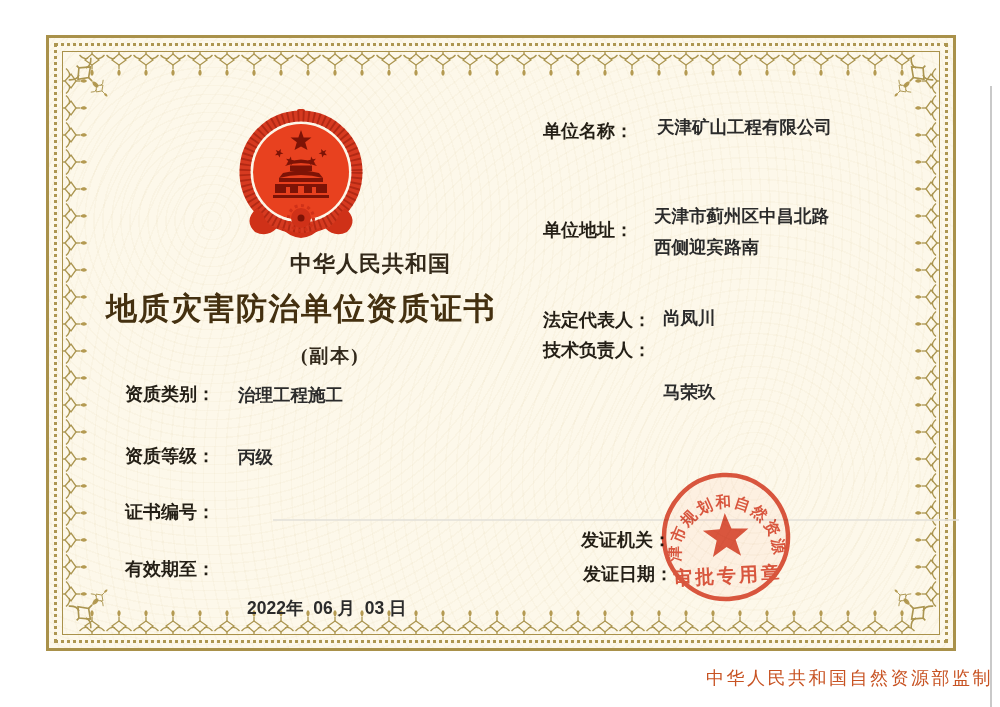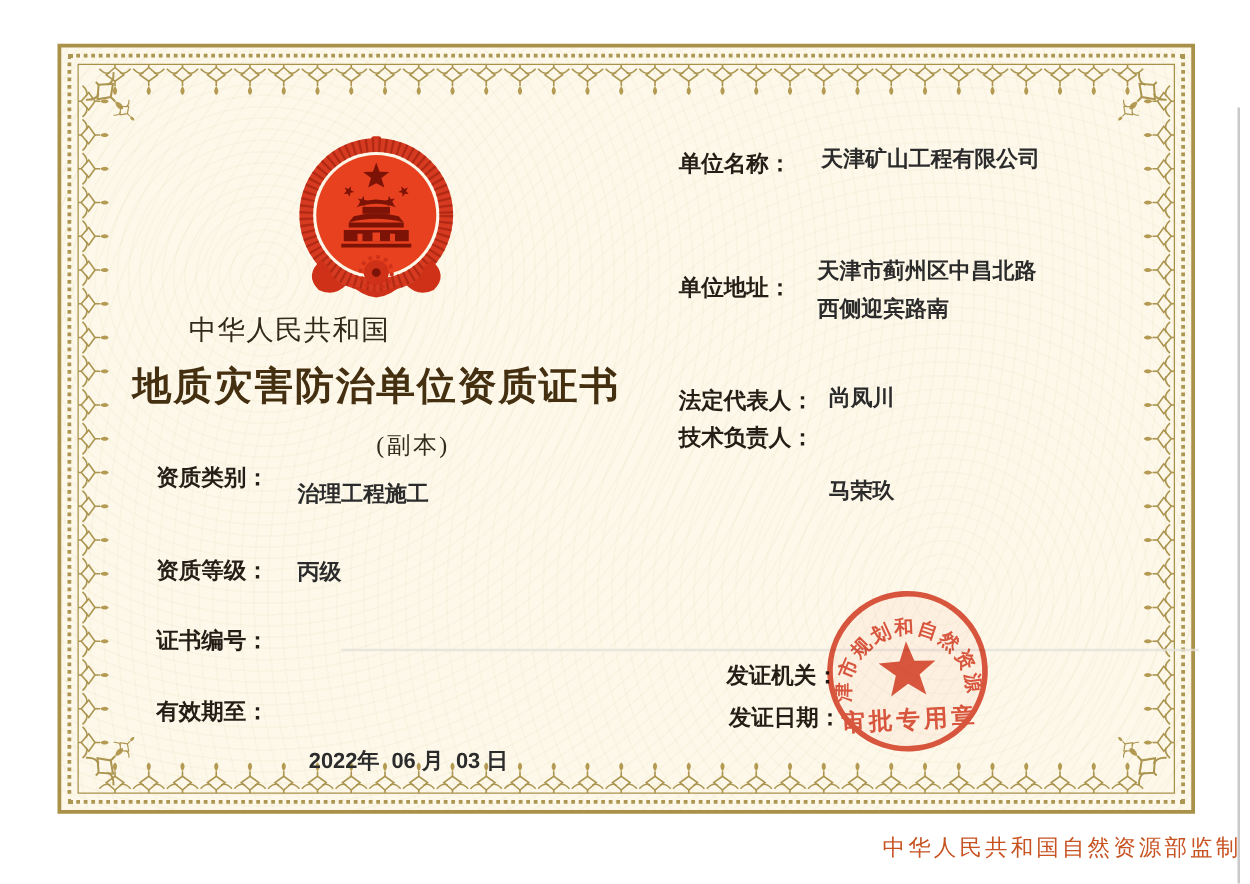--- a/index.html
+++ b/index.html
@@ -19,30 +19,30 @@
   }
   .frame-dots{position:absolute;inset:5px;border:3px dotted #ad9651;}
   .frame-inner{position:absolute;inset:13px;border:1.5px solid #a9914a;}
   .ornaments{position:absolute;left:13px;top:13px;}
   
   .artifact-line{position:absolute;left:224px;top:481px;width:686px;height:2px;background:#e4e1da;opacity:.8;}
   .scan-edge{position:absolute;left:990px;top:86px;width:2px;height:621px;background:#c9c9c9;}
   
   .emblem{position:absolute;left:184px;top:70px;}
   .country{
-    position:absolute;left:102px;top:211px;width:300px;text-align:left;
-    font-size:22px;font-weight:normal;color:#33291a;letter-spacing:1px;
+    position:absolute;left:102px;top:211px;width:300px;text-align:right;
+    font-size:22px;font-weight:bold;color:#33291a;letter-spacing:1px;
   }
   .title{
     position:absolute;left:56px;top:250px;width:392px;text-align:center;
     font-size:31px;font-weight:bold;color:#443010;letter-spacing:1.5px;white-space:nowrap;
   }
   .copytype{
     position:absolute;left:252px;top:305px;
-    font-size:19px;font-weight:normal;color:#332a1c;letter-spacing:2px;
+    font-size:19px;font-weight:bold;color:#332a1c;letter-spacing:2px;
   }
   
   .lbl{
     position:absolute;font-size:18px;font-weight:bold;color:#241f16;
     font-family:"Liberation Serif","DejaVu Serif",serif;white-space:pre;
   }
   .val{
     position:absolute;font-size:17.5px;font-weight:700;color:#2b2b2b;
     font-family:"Liberation Sans","DejaVu Sans",sans-serif;white-space:pre;
   }
@@ -235,21 +235,21 @@
         <circle cx="68" cy="110" r="10" fill="#cf3118"></circle>
         <circle cx="68" cy="110" r="12.5" fill="none" stroke="#cf3118" stroke-width="3" stroke-dasharray="3 3.5"></circle>
         <circle cx="68" cy="110" r="3.5" fill="#7d1306"></circle>
       </g>
     </svg>
 
     <div class="country">中华人民共和国</div>
     <div class="title">地质灾害防治单位资质证书</div>
     <div class="copytype">(副本)</div>
 
-    <span class="lbl" style="left:76px;top:332px;">资质类别：</span>
+    <span class="lbl" style="left:76px;top:344px;">资质类别：</span>
     <span class="val" style="left:189px;top:345px;">治理工程施工</span>
 
     <span class="lbl" style="left:76px;top:406px;">资质等级：</span>
     <span class="val" style="left:189px;top:407px;">丙级</span>
 
     <span class="lbl" style="left:76px;top:462px;">证书编号：</span>
 
     <span class="lbl" style="left:76px;top:519px;">有效期至：</span>
     <span class="val" style="left:198px;top:520px;margin-top:38px;">2022年  06 月  03 日</span>
 

